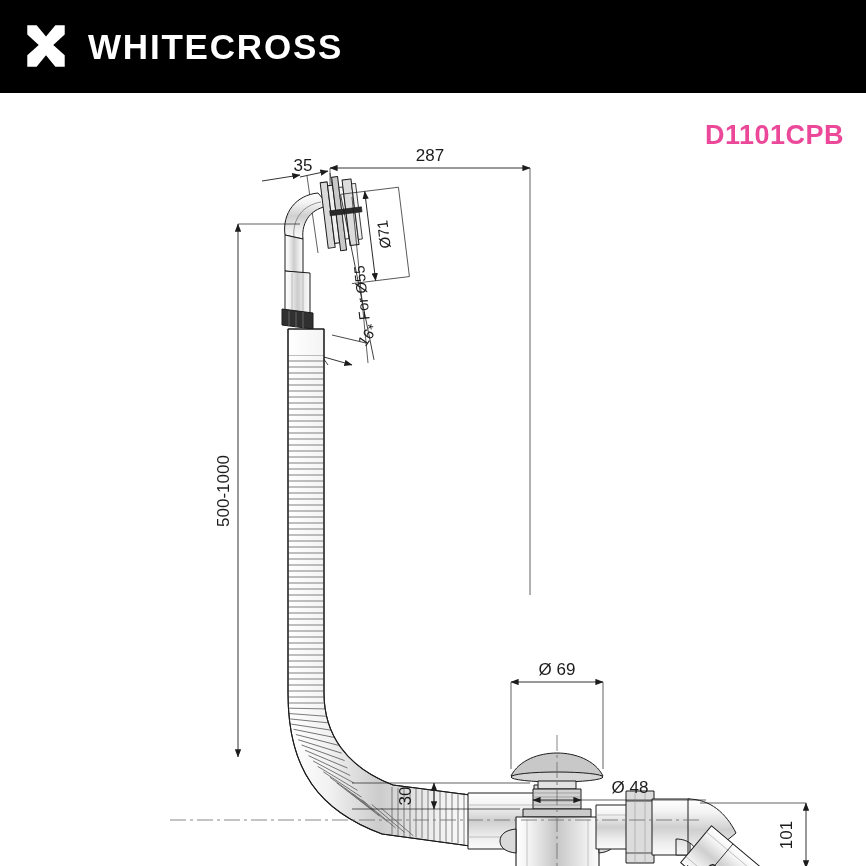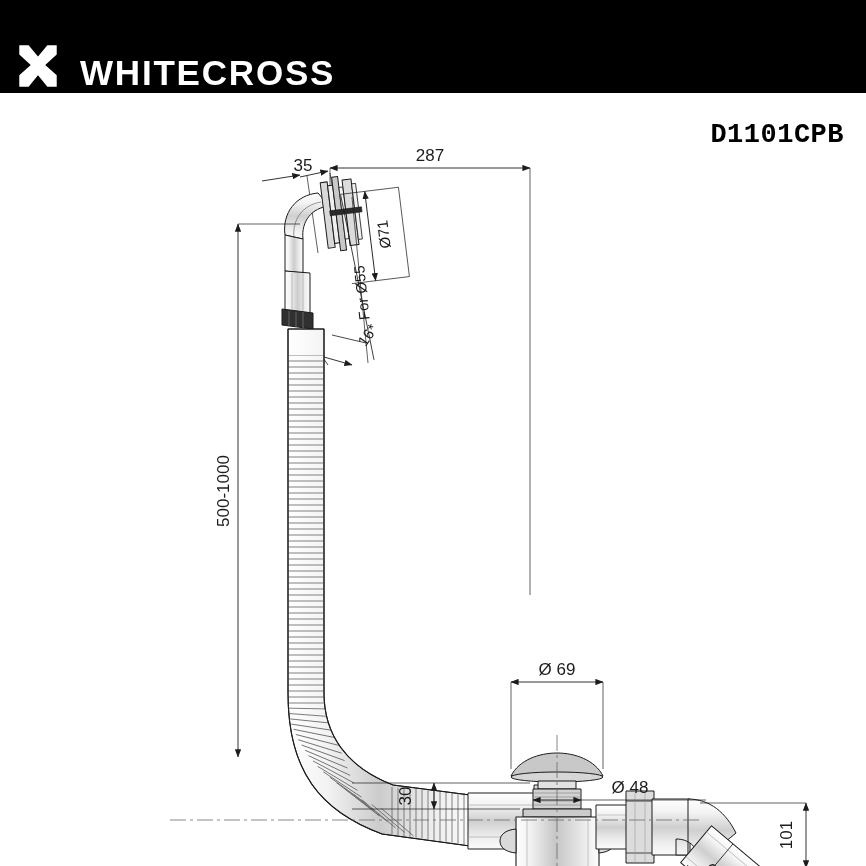--- a/index.html
+++ b/index.html
@@ -22,22 +22,22 @@
     background: #ffffff;
   }
   
   .header-bar {
     position: absolute;
     left: 0; top: 0;
     width: 866px;
     height: 93px;
     background: #000000;
     display: flex;
-    align-items: flex-end;
-    padding-left: 12px;
+    align-items: center;
+    padding-left: 20px;
     box-sizing: border-box;
   }
   .brand-logo {
     width: 52px;
     height: 52px;
     flex: 0 0 auto;
     margin-right: 16px;
   }
   .brand-name {
     color: #ffffff;
@@ -47,23 +47,23 @@
     font-family: "Liberation Sans", sans-serif;
     white-space: nowrap;
   }
   
   .product-code {
     position: absolute;
     right: 22px;
     top: 120px;
     font-size: 27px;
     font-weight: 700;
-    color: #000000;
+    color: #ec4899;
     letter-spacing: 0.5px;
-    font-family: Liberation Mono, monospace;
+    font-family: Liberation Sans, sans-serif;
   }
   
   .drawing-wrap {
     position: absolute;
     left: 0; top: 93px;
     width: 866px;
     height: 773px;
     border-radius: 31px;
   }
   svg.tech-drawing {

